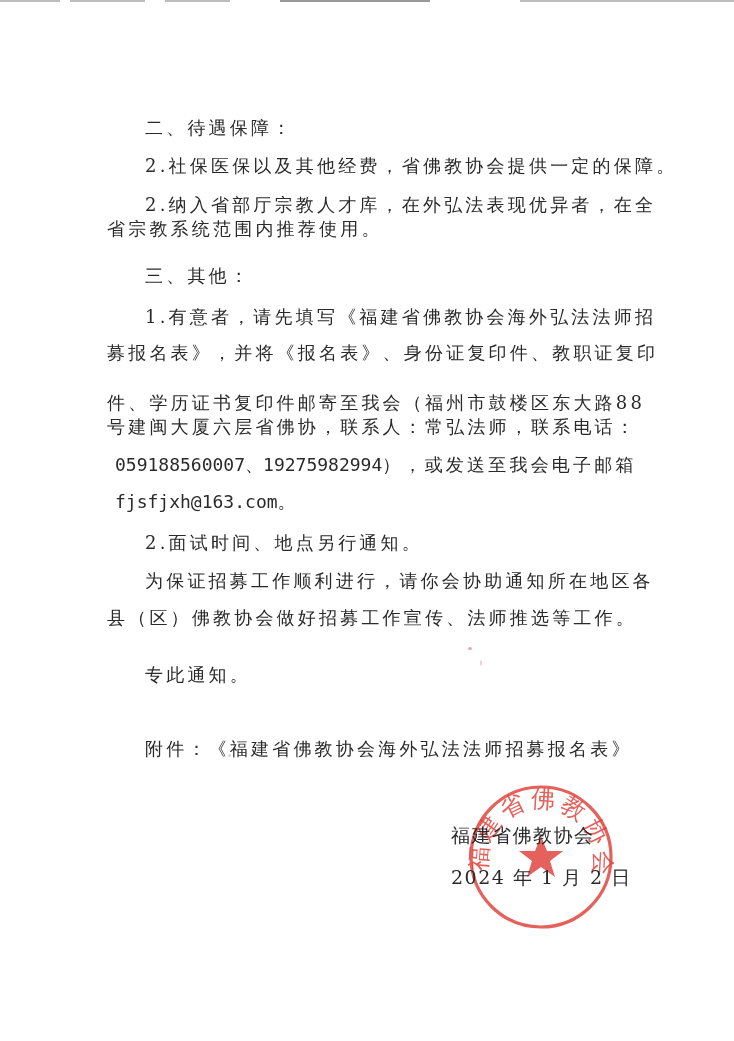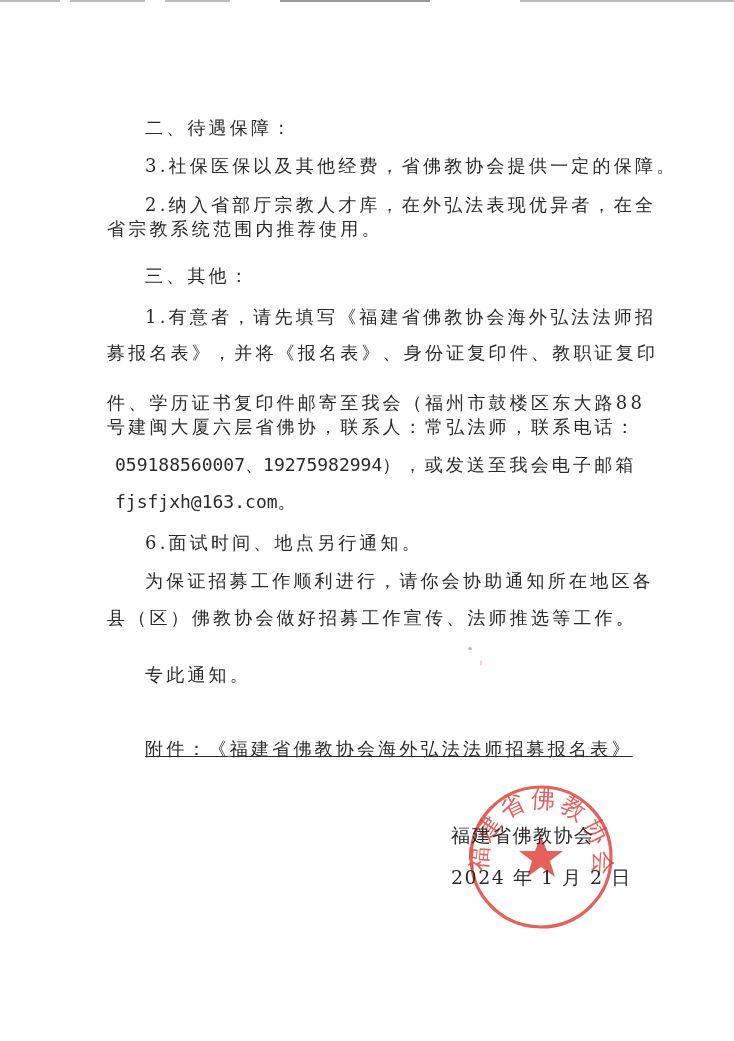--- a/index.html
+++ b/index.html
@@ -20,39 +20,39 @@
 
 <div class="topline">
   <div class="seg" style="left:0;width:60px;"></div>
   <div class="seg" style="left:70px;width:75px;"></div>
   <div class="seg" style="left:165px;width:65px;"></div>
   <div class="seg" style="left:280px;width:150px;background:#9a9a9a;"></div>
   <div class="seg" style="left:520px;width:214px;"></div>
 </div>
 
 <div class="line ind" style="top:116px;">二、待遇保障：</div>
-<div class="line ind" style="top:154px;">3.社保医保以及其他经费，省佛教协会提供一定的保障。</div>
+<div class="line ind" style="top:154px;">2.社保医保以及其他经费，省佛教协会提供一定的保障。</div>
 <div class="line ind" style="top:193px;">2.纳入省部厅宗教人才库，在外弘法表现优异者，在全</div>
 <div class="line noind" style="top:217px;">省宗教系统范围内推荐使用。</div>
 <div class="line ind" style="top:264px;">三、其他：</div>
 
 <div class="line ind" style="top:305px;">1.有意者，请先填写《福建省佛教协会海外弘法法师招</div>
 <div class="line noind" style="top:341px;">募报名表》，并将《报名表》、身份证复印件、教职证复印</div>
 <div class="line noind" style="top:391px;">件、学历证书复印件邮寄至我会（福州市鼓楼区东大路88</div>
 <div class="line noind" style="top:415px;">号建闽大厦六层省佛协，联系人：常弘法师，联系电话：</div>
 <div class="line noind" style="top:453px;">
   <span class="mono">059188560007、19275982994</span><span>），或发送至我会电子邮箱</span>
 </div>
 <div class="line noind mono" style="top:490px;">fjsfjxh@163.com。</div>
-<div class="line ind" style="top:531px;">6.面试时间、地点另行通知。</div>
+<div class="line ind" style="top:531px;">2.面试时间、地点另行通知。</div>
 
 <div class="line ind" style="top:569px;text-align:right;">为保证招募工作顺利进行，请你会协助通知所在地区各</div>
 <div class="line noind" style="top:606px;font-family:Liberation Serif, serif;">县（区）佛教协会做好招募工作宣传、法师推选等工作。</div>
 <div class="line ind" style="top:663px;">专此通知。</div>
-<div class="line ind" style="top:737px;text-decoration:underline;">附件：《福建省佛教协会海外弘法法师招募报名表》</div>
+<div class="line ind" style="top:737px;">附件：《福建省佛教协会海外弘法法师招募报名表》</div>
 
 <div class="stamp">
   <svg width="146" height="146" viewBox="0 0 146 146">
     <defs>
       <path id="arc" d="M 22 95 A 54 54 0 1 1 124 95"></path>
     </defs>
     <circle cx="73" cy="73" r="70" fill="none" stroke="#e0453f" stroke-width="3.2" opacity="0.85"></circle>
     <text font-size="24" fill="#e0453f" opacity="0.85" font-family="DejaVu Serif, serif" letter-spacing="4">
       <textPath href="#arc" startOffset="4%">福建省佛教协会</textPath>
     </text>

